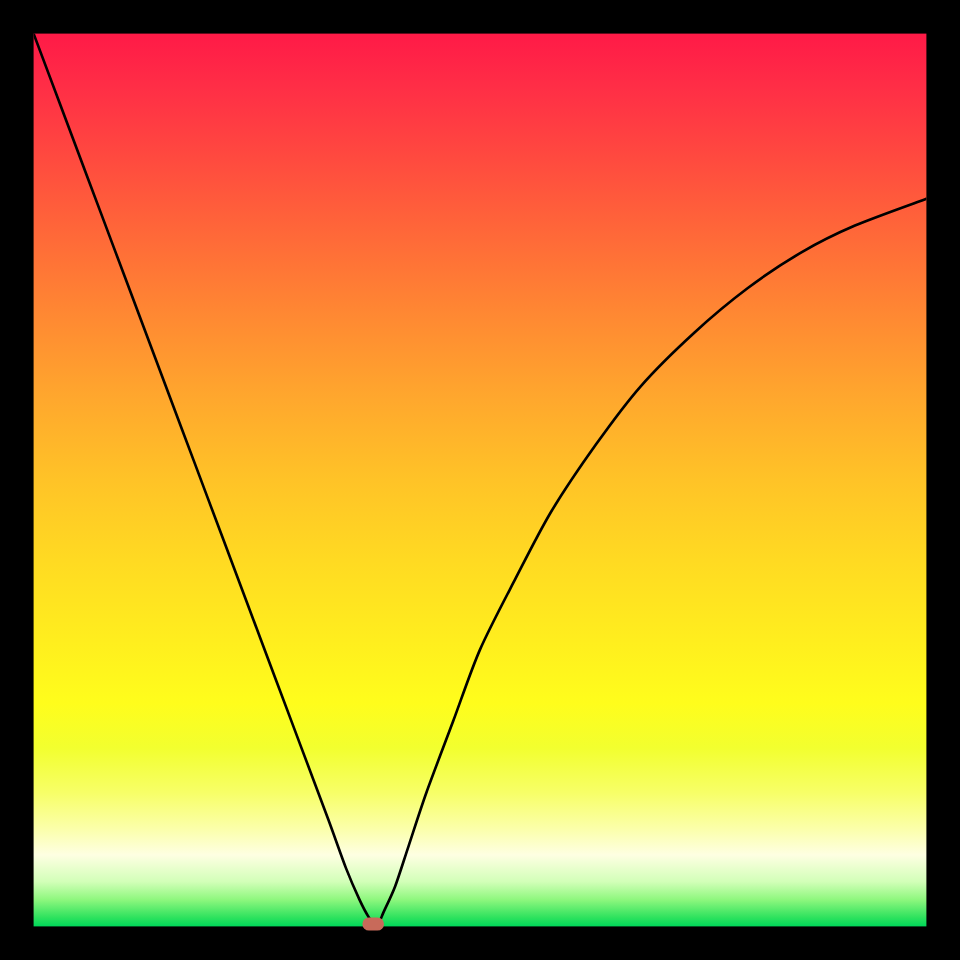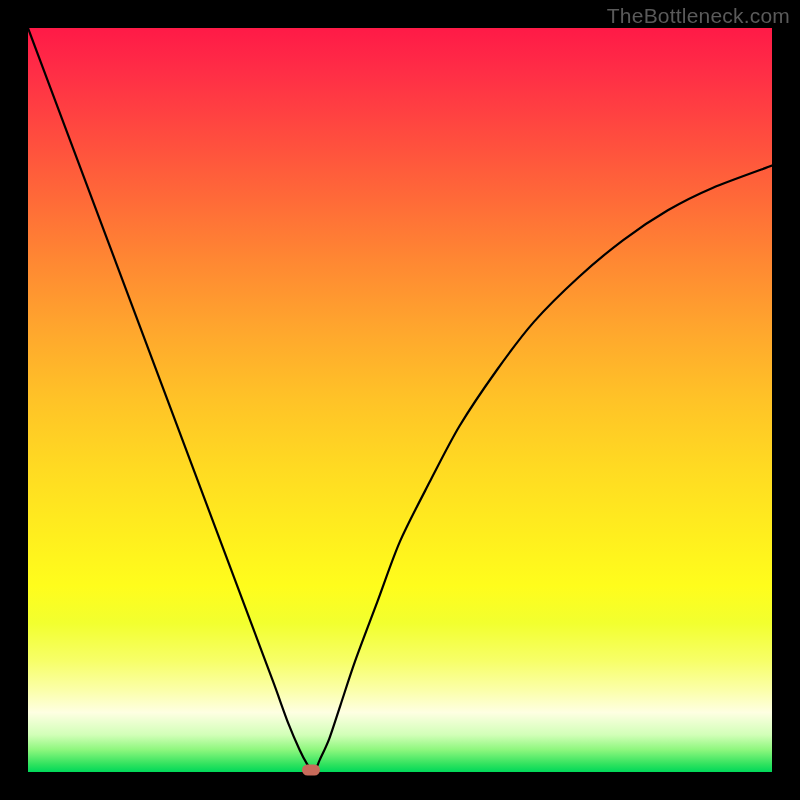--- a/index.html
+++ b/index.html
@@ -59,20 +59,19 @@
     font-size: 21px;
     color: #5a5a5a;
     font-weight: 500;
     letter-spacing: 0.2px;
   }
 </style>
 </head>
 <body>
 
 <div class="chart-container">
-  <div class="watermark">TheBottleneck.com</div>
   <div class="plot-area">
     <svg class="curve-layer" viewBox="0 0 744 744" preserveAspectRatio="none">
       <path id="curve-path" d="M 0.00 0.00 C 3.16 8.43, 16.00 42.66, 22.32 59.52 C 28.64 76.38, 38.32 102.18, 44.64 119.04 C 50.96 135.90, 60.64 161.70, 66.96 178.56 C 73.28 195.42, 82.96 221.22, 89.28 238.08 C 95.60 254.94, 105.28 280.74, 111.60 297.60 C 117.92 314.46, 127.60 340.26, 133.92 357.12 C 140.24 373.98, 149.92 399.78, 156.24 416.64 C 162.56 433.50, 172.24 459.30, 178.56 476.16 C 184.88 493.02, 194.56 518.82, 200.88 535.68 C 207.20 552.54, 216.88 578.34, 223.20 595.20 C 229.52 612.06, 240.25 640.49, 245.52 654.72 C 250.79 668.95, 256.71 686.15, 260.40 695.64 C 264.09 705.13, 268.93 715.99, 271.56 721.68 C 274.19 727.37, 277.21 732.97, 279.00 735.82 C 280.79 738.66, 282.84 741.35, 284.21 741.77 C 285.58 742.19, 287.62 740.16, 288.67 738.79 C 289.73 737.42, 289.86 736.10, 291.65 732.10 C 293.44 728.09, 298.37 718.32, 301.32 710.52 C 304.27 702.72, 308.79 688.11, 312.48 677.04 C 316.17 665.97, 322.09 647.16, 327.36 632.40 C 332.63 617.64, 343.36 589.74, 349.68 572.88 C 356.00 556.02, 364.62 530.22, 372.00 513.36 C 379.38 496.50, 393.33 470.18, 401.76 453.84 C 410.19 437.50, 422.03 413.85, 431.52 398.04 C 441.01 382.23, 458.18 357.00, 468.72 342.24 C 479.26 327.48, 494.33 307.06, 505.92 293.88 C 517.51 280.70, 537.91 260.83, 550.56 249.24 C 563.21 237.65, 582.55 221.53, 595.20 212.04 C 607.85 202.55, 627.19 189.66, 639.84 182.28 C 652.49 174.90, 669.72 166.28, 684.48 159.96 C 699.24 153.64, 735.57 140.80, 744.00 137.64" fill="none" stroke="#000000" stroke-width="2.2" stroke-linecap="round" stroke-linejoin="round"></path>
     </svg>
     <div class="marker" id="min-marker" style="left: 282.72px; top: 741.768px;"></div>
   </div>
 </div>
 
 </body></html>

